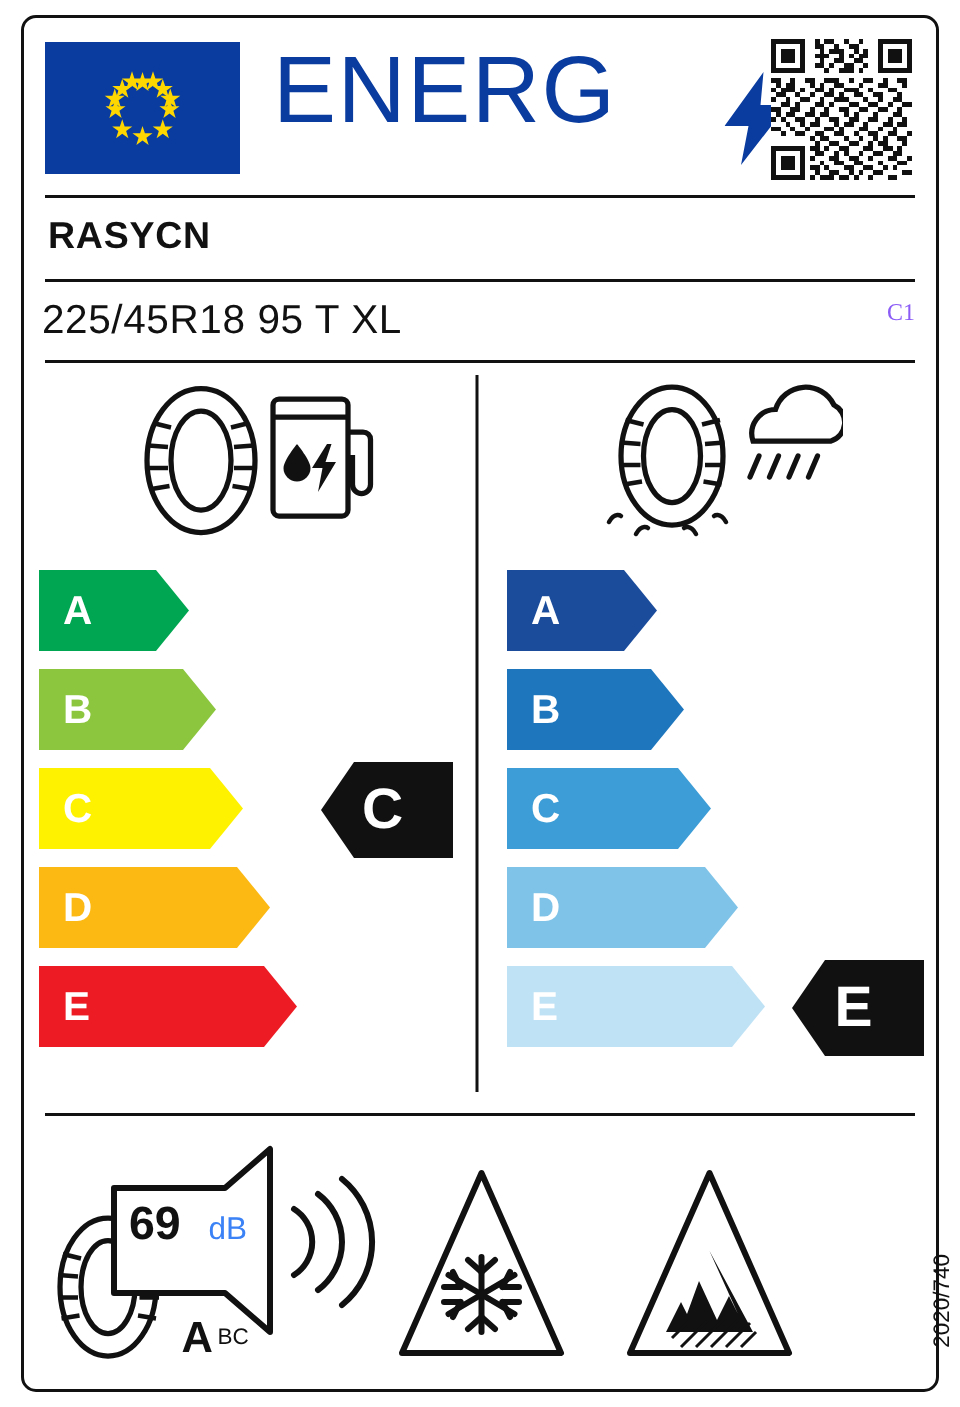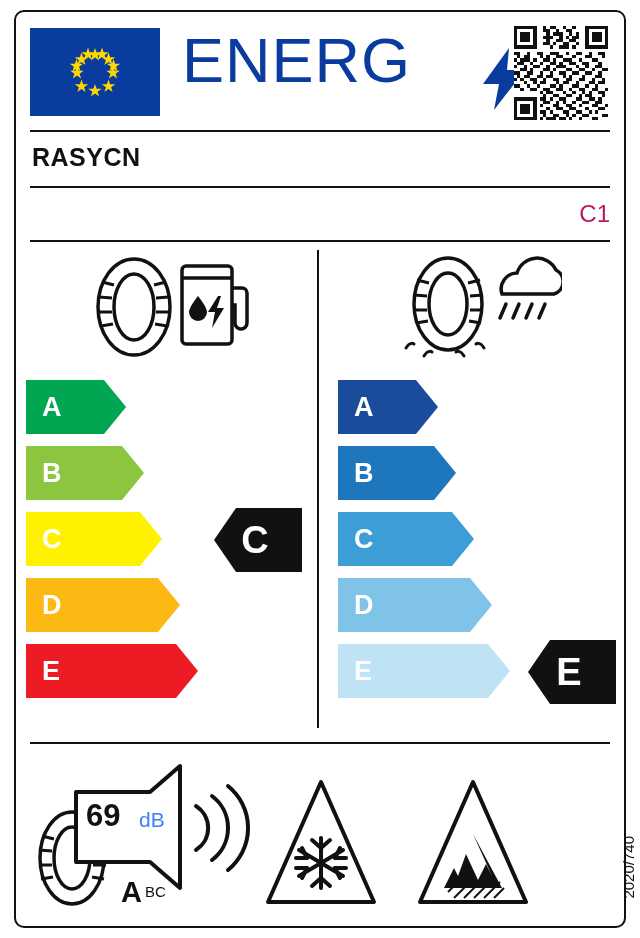--- a/index.html
+++ b/index.html
@@ -106,22 +106,23 @@
     left: 28px;
     top: 198px;
     font-size: 27px;
     color: #111;
     letter-spacing: 0.4px;
   }
   .class-code {
     position: absolute;
     right: 30px;
     top: 200px;
-    font-size: 24px;
-    color: #be185d;
+    font-size: 16px;
+    color: #8b5cf6;
+    font-family: Liberation Serif, serif;
   }
 
   
   .pict-fuel {
     position: absolute;
     left: 82px;
     top: 252px;
     width: 170px;
     height: 110px;
   }
@@ -475,20 +476,21 @@
     </div>
   </div>
 
   <div class="rule rule-h1"></div>
   <div class="rule rule-h2"></div>
   <div class="rule rule-h3"></div>
   <div class="rule rule-h4"></div>
   <div class="rule rule-v"></div>
 
   <div class="brand">RASYCN</div>
+  <div class="tyre-size">225/45R18 95 T  XL</div>
   <div class="class-code">C1</div>
 
   <div class="pict-fuel">
     <svg width="170" height="110" viewBox="0 0 170 110">
       <g fill="none" stroke="#111" stroke-width="3.5">
         <ellipse cx="52" cy="55" rx="36" ry="48"></ellipse>
         <ellipse cx="52" cy="55" rx="20" ry="33" fill="#fff"></ellipse>
       </g>
       <g stroke="#111" stroke-width="3">
         <line x1="20" y1="30" x2="32" y2="33"></line>

